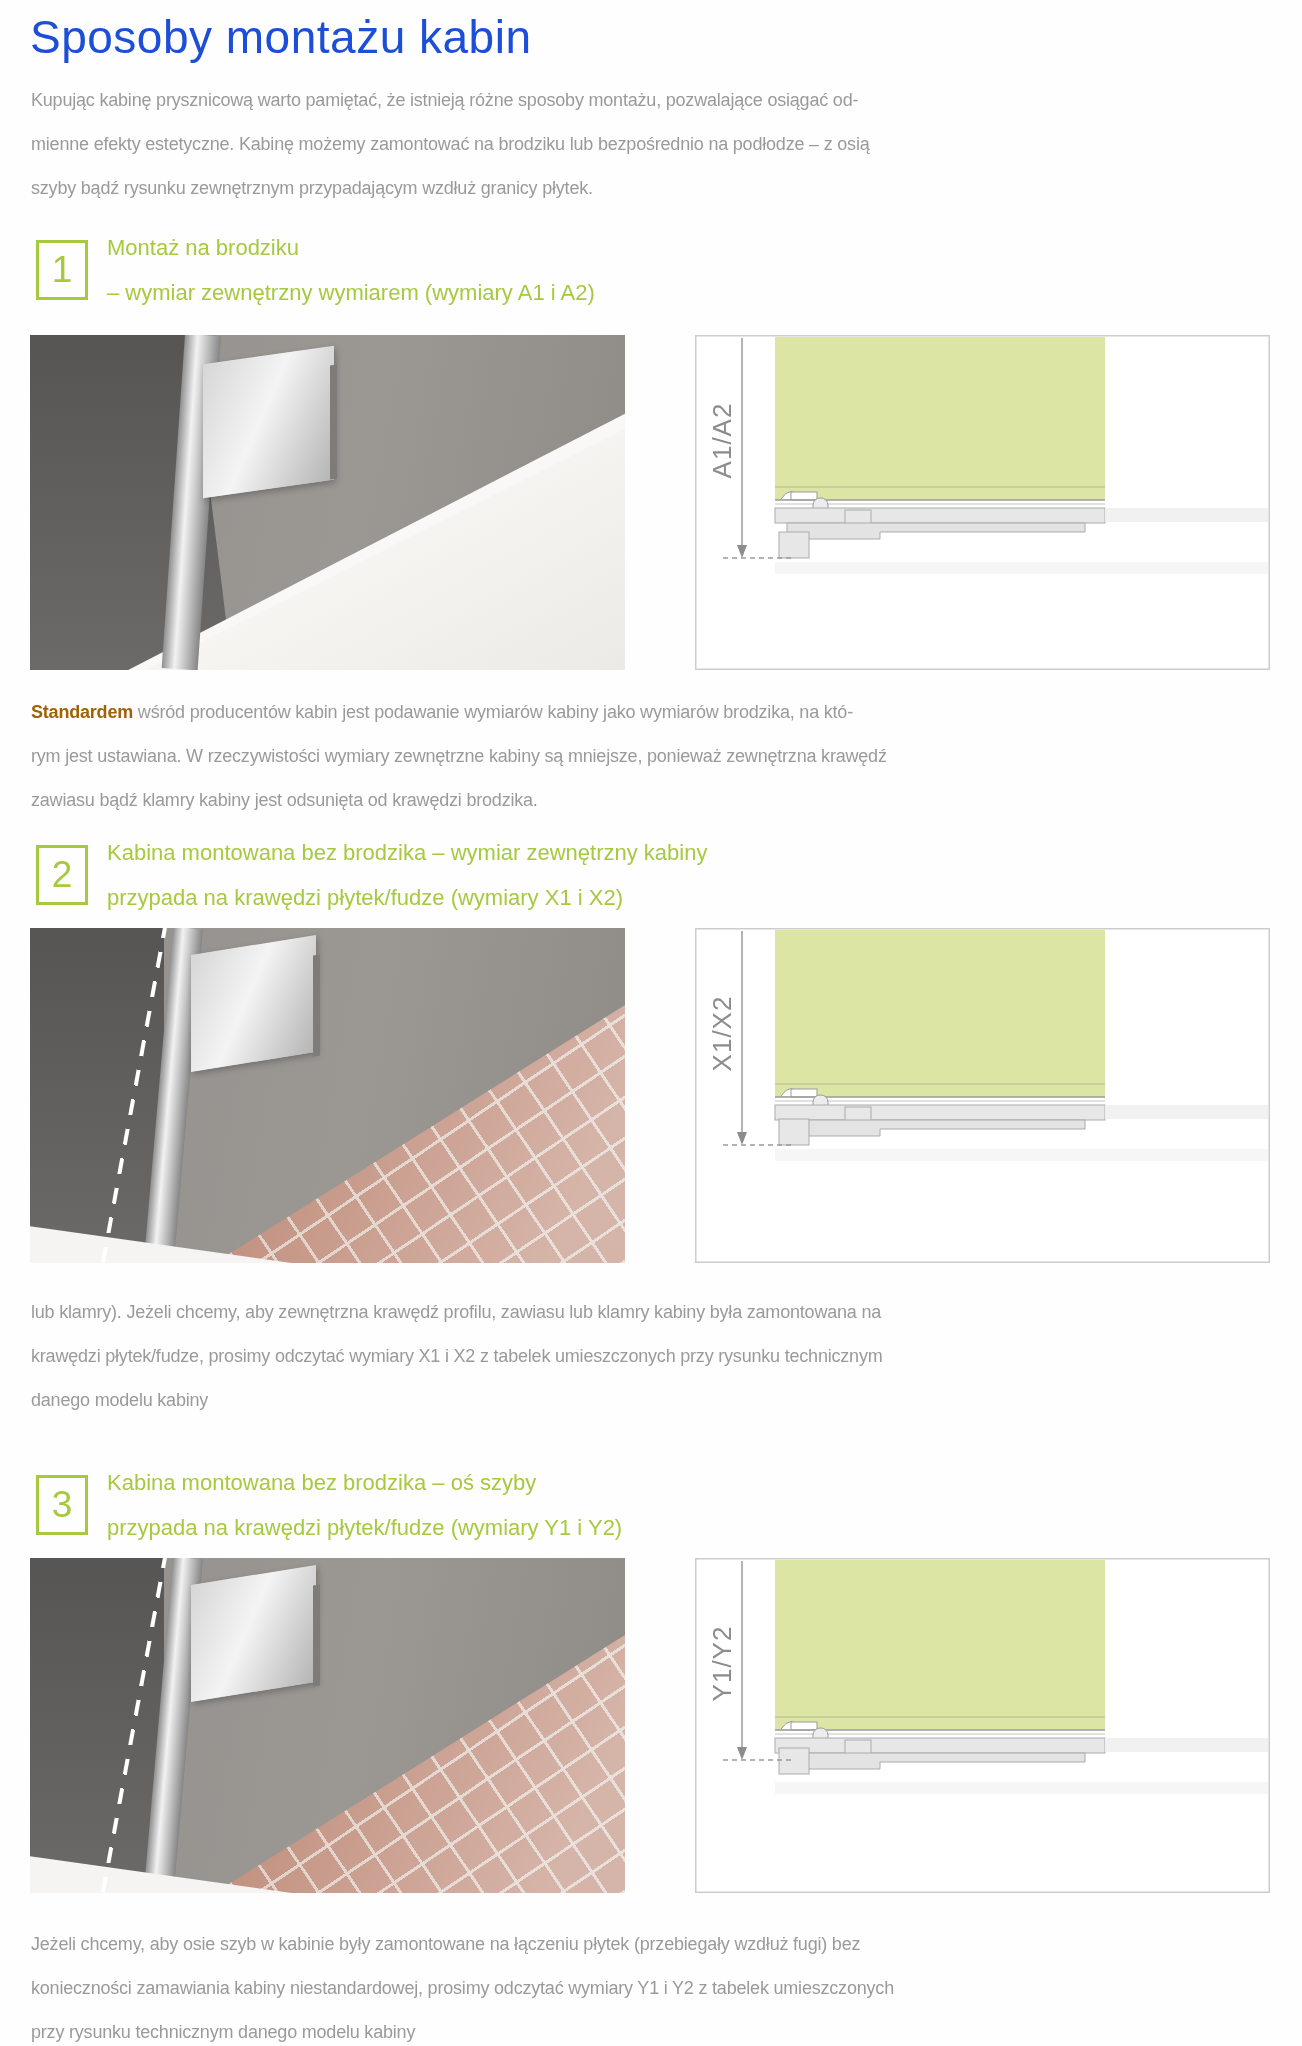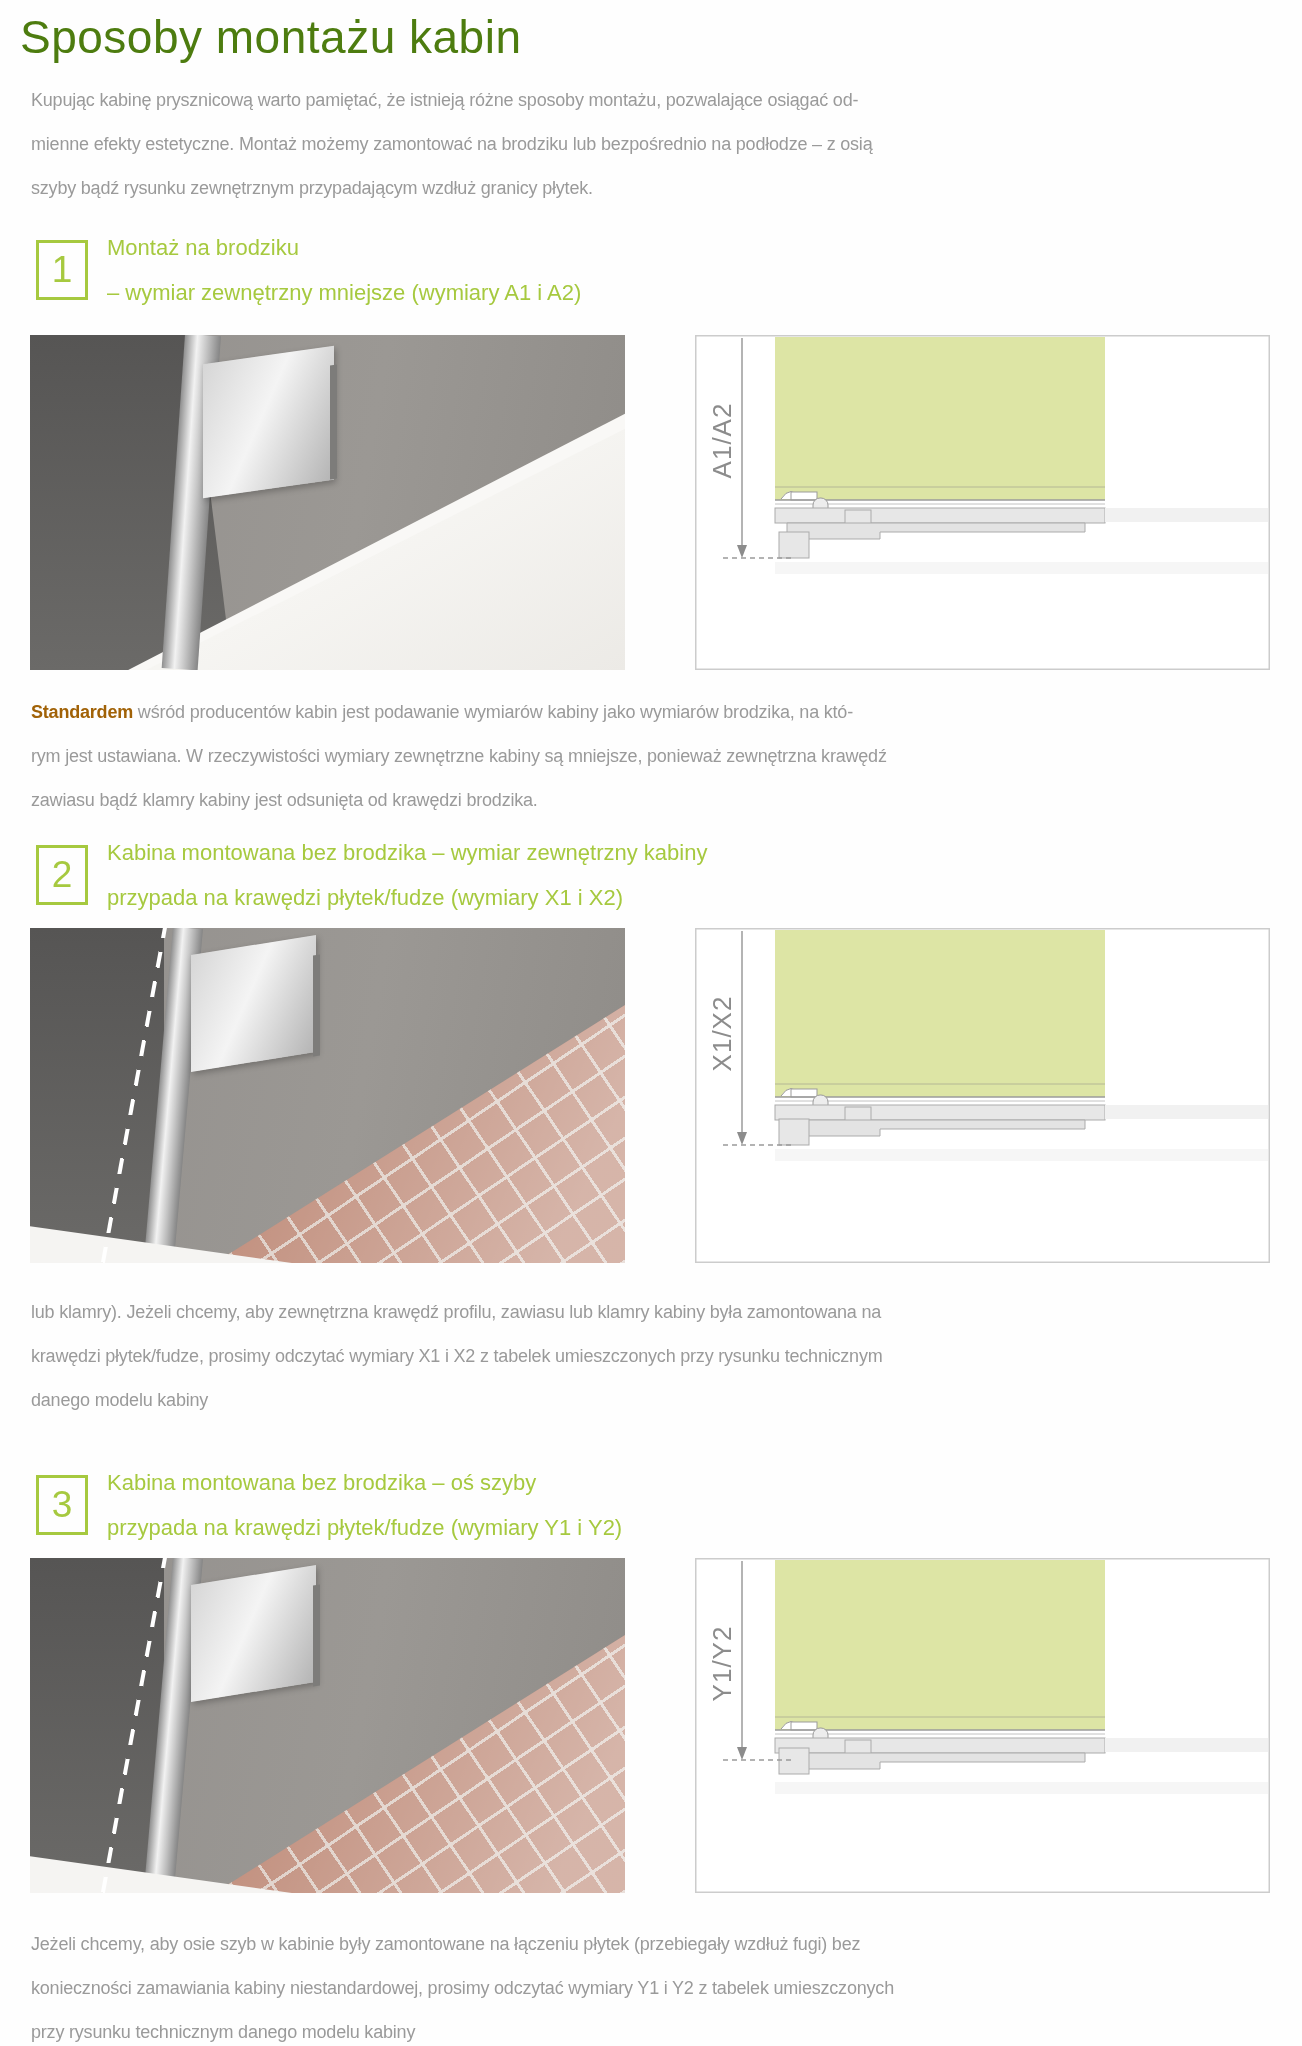--- a/index.html
+++ b/index.html
@@ -2,22 +2,22 @@
 <html lang="pl"><head>
 <meta charset="utf-8">
 <style>
   html,body{margin:0;padding:0;background:#ffffff;}
   .page{
     position:relative;width:1302px;height:2046px;background:#fefefe;
     font-family:"Liberation Sans", sans-serif;overflow:hidden;
   }
   
   .page-title{
-    position:absolute;left:20px;top:10px;
-    font-size:46px;font-weight:400;color:#4d7c0f;letter-spacing:0.5px;
+    position:absolute;left:30px;top:10px;
+    font-size:46px;font-weight:400;color:#1d4ed8;letter-spacing:0.5px;
   }
   .body-text{color:#9a9a9a;font-size:18px;letter-spacing:-0.2px;line-height:44px;}
   .intro{position:absolute;left:31px;top:78px;width:1250px;}
   .note{position:absolute;left:31px;width:1250px;}
   .note .bold{color:#a16207;font-weight:bold;}
   .sec-heading{position:absolute;left:107px;width:1000px;
     color:#a6c93f;font-size:22px;line-height:45px;font-weight:400;}
   .num-box{
     position:absolute;left:36px;width:46px;height:54px;
     border:3px solid #a6c93f;color:#a6c93f;
@@ -68,30 +68,30 @@
 </style>
 </head>
 <body>
 
 <div class="page">
 
   <div class="page-title">Sposoby montażu kabin</div>
 
   <div class="intro body-text">
     <div>Kupując kabinę prysznicową warto pamiętać, że istnieją różne sposoby montażu, pozwalające osiągać od-</div>
-    <div>mienne efekty estetyczne. Montaż możemy zamontować na brodziku lub bezpośrednio na podłodze – z osią</div>
+    <div>mienne efekty estetyczne. Kabinę możemy zamontować na brodziku lub bezpośrednio na podłodze – z osią</div>
     <div>szyby bądź rysunku zewnętrznym przypadającym wzdłuż granicy płytek.</div>
   </div>
 
   <div class="num-box" style="top:240px;">
     <span>1</span>
   </div>
   <div class="sec-heading" style="top:225px;">
     <div>Montaż na brodziku</div>
-    <div>– wymiar zewnętrzny mniejsze (wymiary A1 i A2)</div>
+    <div>– wymiar zewnętrzny wymiarem (wymiary A1 i A2)</div>
   </div>
 
   <div class="photo sec1" style="top:335px;">
     <div class="wall-dark"></div>
     <div class="tray"></div>
     <div class="tray-bevel"></div>
     <div class="chrome"></div>
     <div class="hinge-plate"></div>
     <div class="glass-edge"></div>
   </div>

